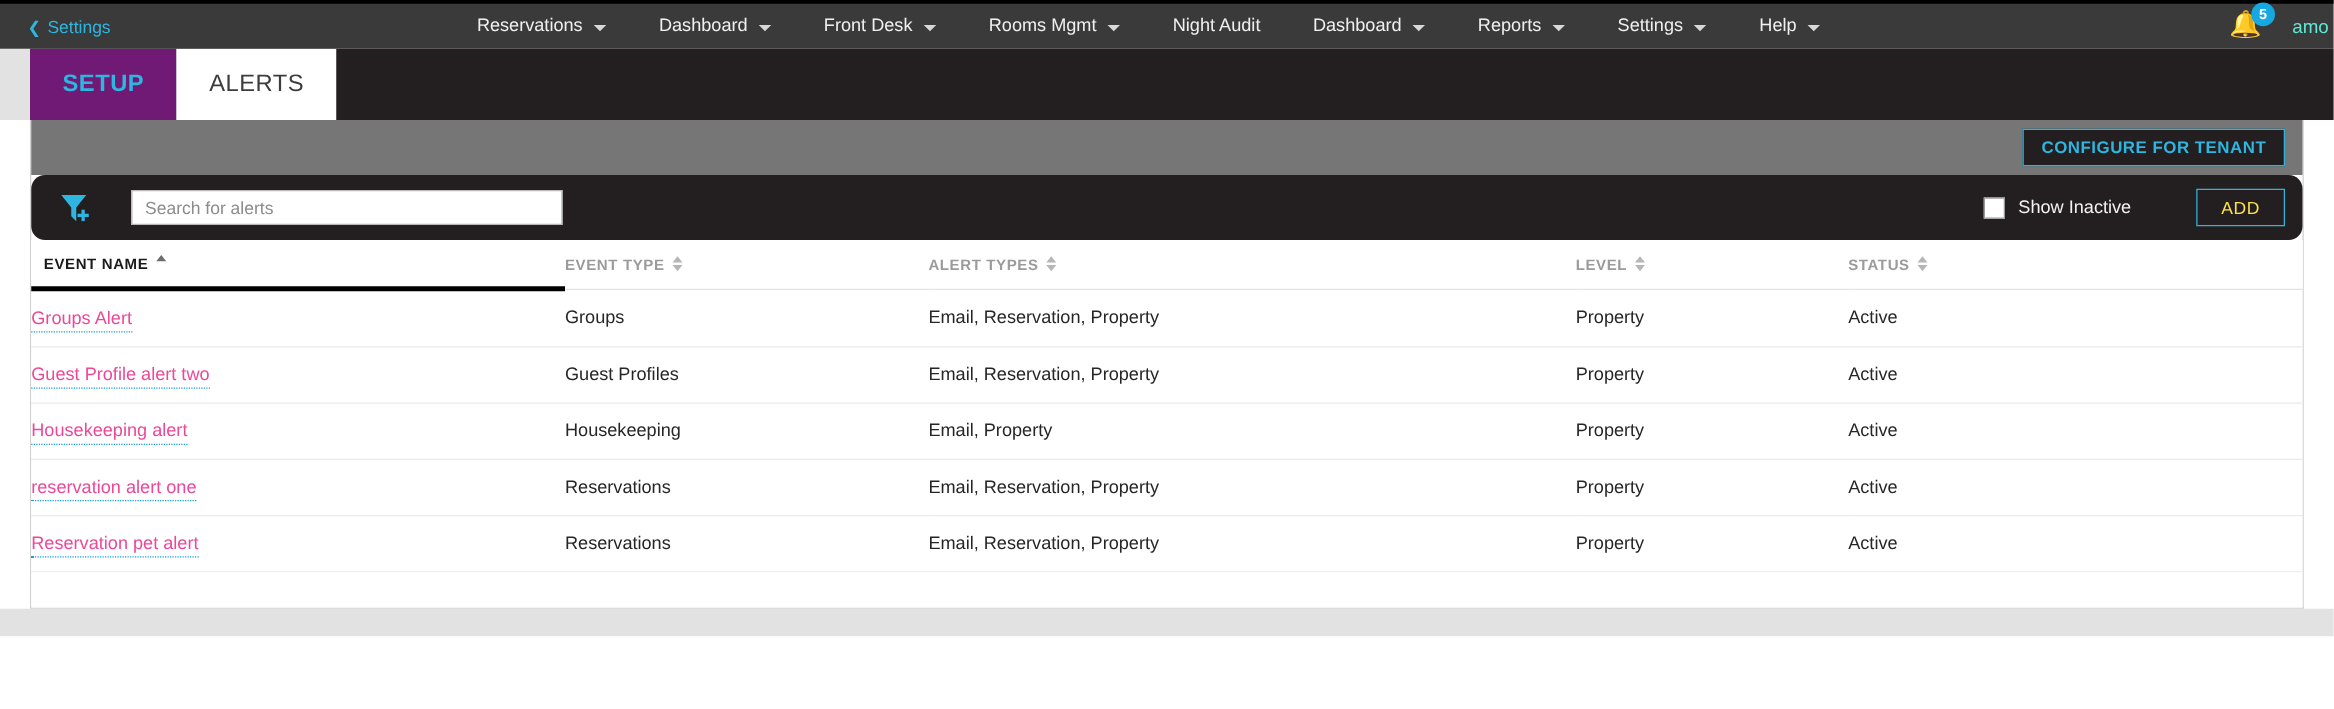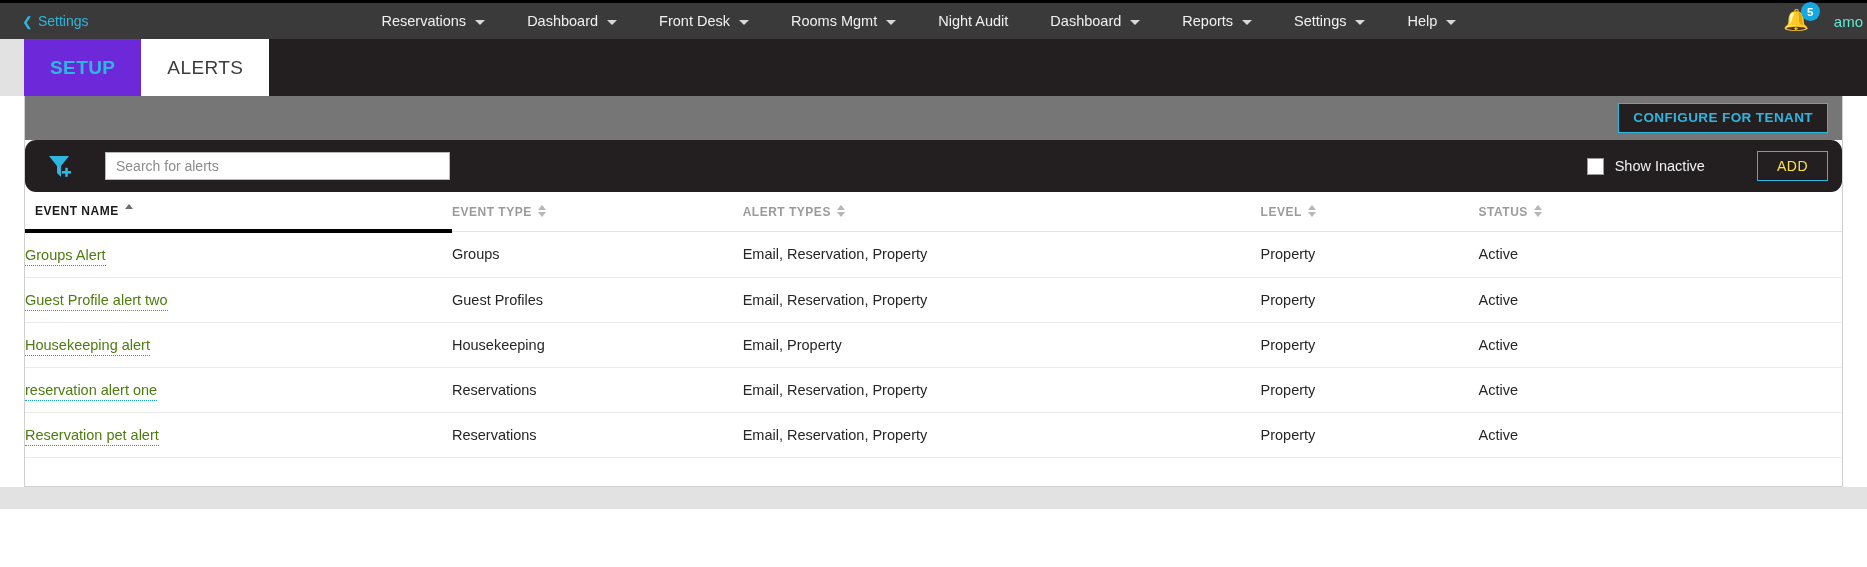--- a/index.html
+++ b/index.html
@@ -132,21 +132,21 @@
     align-items: center;
     justify-content: center;
     padding: 0 26px;
     font-size: 19px;
     letter-spacing: 0.4px;
     cursor: pointer;
     min-width: 90px;
     box-sizing: border-box;
   }
   .tab.inactive {
-    background: #6d28d9;
+    background: #701a75;
     color: #2eb6e0;
     font-weight: bold;
   }
   .tab.active {
     background: #ffffff;
     color: #3c3c3c;
   }
 
   
   .page {
@@ -295,21 +295,21 @@
   table.grid td {
     font-size: 14.5px;
     color: #262626;
     padding: 14px 0 14px 0;
     border-bottom: 1px solid #eaeaea;
     vertical-align: middle;
   }
   table.grid tr:last-child td { border-bottom: 1px solid #eaeaea; }
   .cell-pad-left { padding-left: 10px; }
   .row-link {
-    color: #4d7c0f;
+    color: #ec4899;
     font-size: 14.5px;
     text-decoration: none;
     border-bottom: 1px dotted #1b9ed8;
     padding-bottom: 2px;
     cursor: pointer;
   }
   .table-tail {
     height: 28px;
     background: #ffffff;
   }

